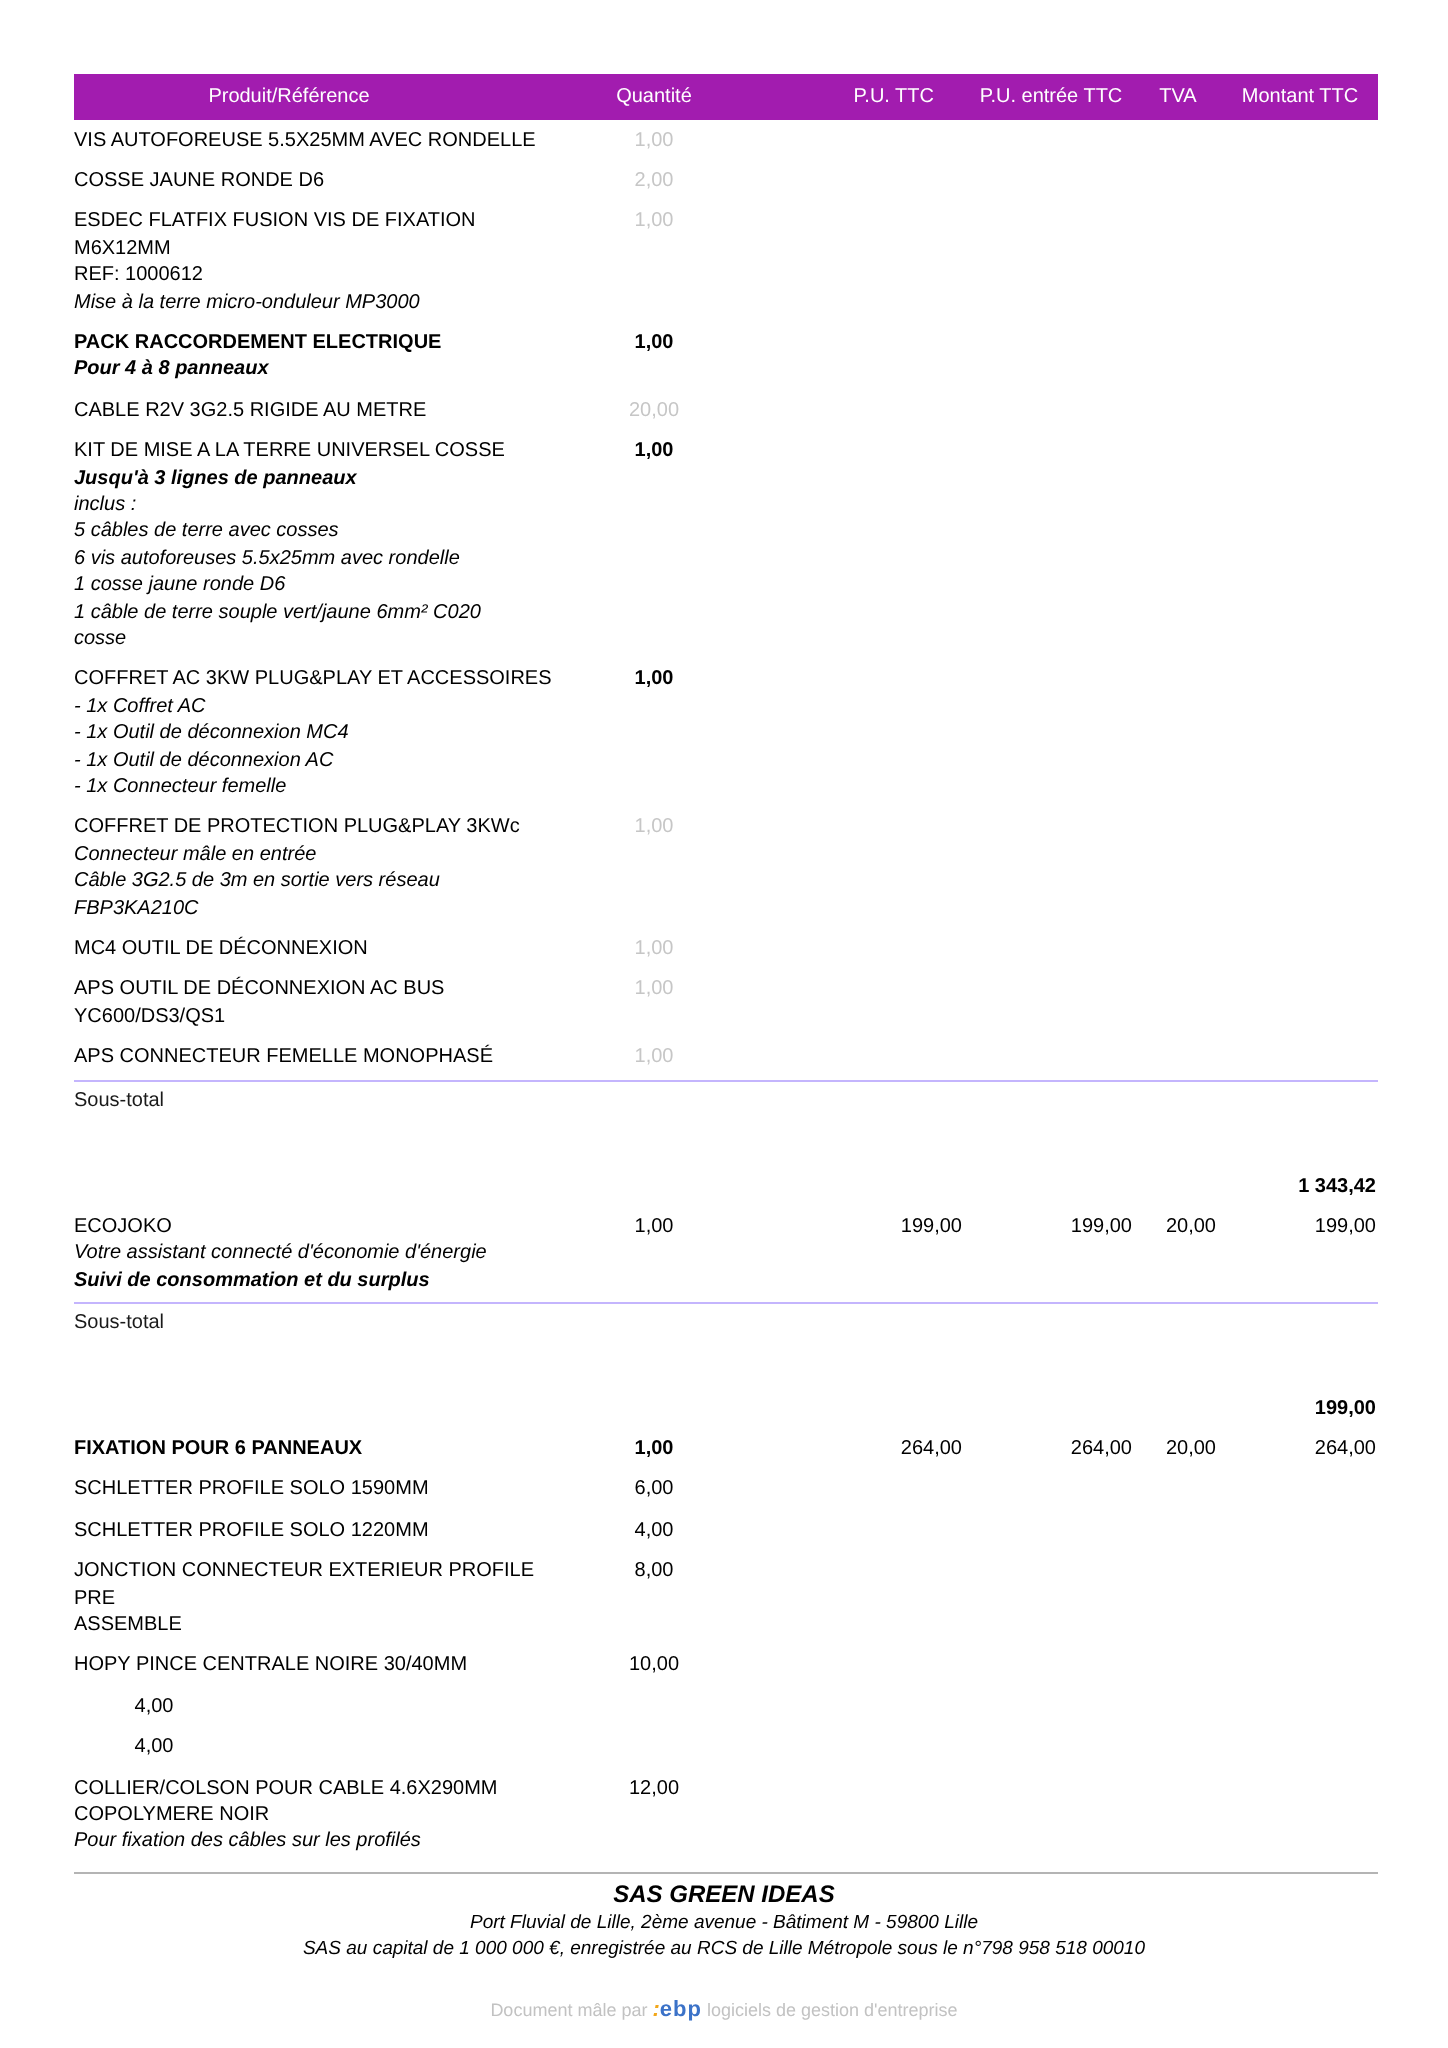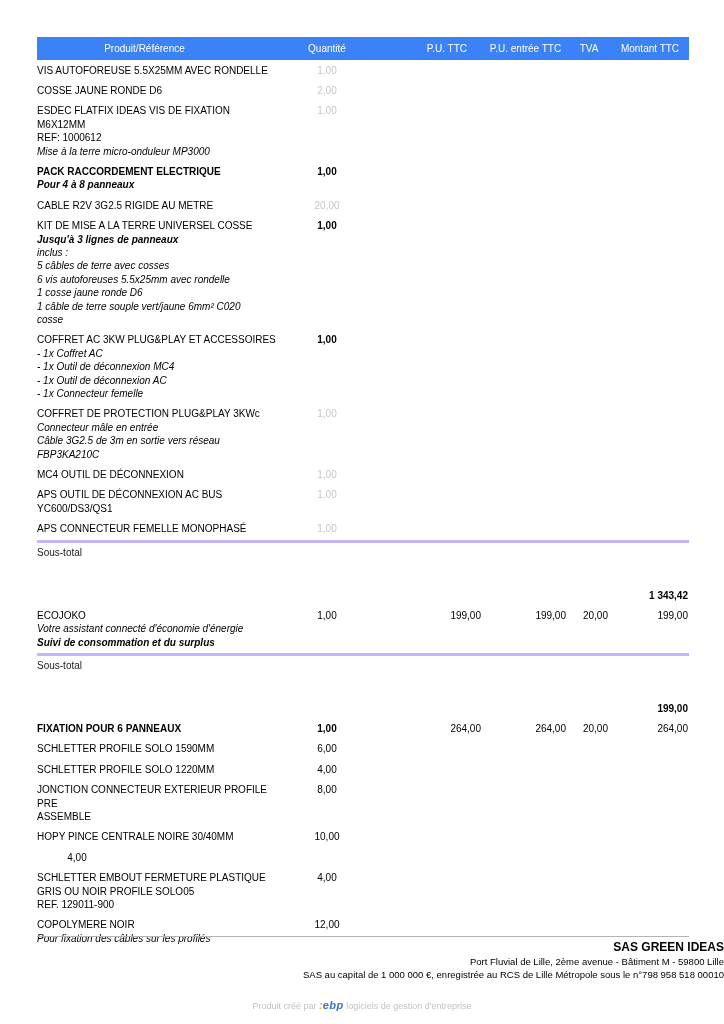--- a/index.html
+++ b/index.html
@@ -2,21 +2,21 @@
 <html><head>
 <meta charset="utf-8">
 <style>
   * { margin:0; padding:0; box-sizing:border-box; }
   html,body { background:#fff; }
   body { font-family:"Liberation Sans", sans-serif; color:#000; }
   .page { position:relative; width:724px; height:1024px; background:#ffffff; overflow:hidden; }
 
   
   .doc-table { position:absolute; left:37px; top:37px; width:652px; }
-  .thead { display:flex; background:#3b82f6; color:#ffffff; height:23px; align-items:center; font-size:10px; }
+  .thead { display:flex; background:#a21caf; color:#ffffff; height:23px; align-items:center; font-size:10px; }
   .thead > div { line-height:23px; }
 
   .c-prod { width:250px; }
   .c-qty  { width:80px;  text-align:center; }
   .c-pu   { width:118px; text-align:right; padding-right:4px; }
   .c-rem  { width:85px;  text-align:right; padding-right:4px; }
   .c-tva  { width:42px;  text-align:right; padding-right:4px; }
   .c-mnt  { width:77px;  text-align:right; padding-right:1px; }
 
   .h-prod { text-align:center; padding-right:35px; }
@@ -30,34 +30,34 @@
   .row.item { padding:3.5px 0; }
   .row .c-prod .line { line-height:13.4px; }
   .line.b  { font-weight:bold; }
   .line.i  { font-style:italic; }
   .line.bi { font-weight:bold; font-style:italic; }
 
   .row .c-qty, .row .c-pu, .row .c-rem, .row .c-tva, .row .c-mnt { line-height:13.4px; }
   .q-g { color:#c6c6c6; }
   .q-b { font-weight:bold; }
 
-  .row.subtotal { border-top:3px solid #c4b5fd; padding:3px 0; margin-top:1px; }
+  .row.subtotal { border-top:1px solid #c4b5fd; padding:3px 0; margin-top:1px; }
   .row.subtotal .c-prod { line-height:13px; color:#1a1a1a; }
   .row.subtotal .c-mnt  { line-height:13px; font-weight:bold;margin-top:43px; }
 
   
   .footer-rule { position:absolute; left:37px; width:652px; top:936px; border-top:1px solid #b4b4b4; }
-  .footer-block { position:absolute; left:0; top:940px; width:724px; text-align:right; }
+  .footer-block { position:absolute; left:0; top:940px; width:724px; text-align:center;font-style:italic; }
   .company { font-weight:bold; font-size:12px; line-height:15px; }
   .addr    { font-size:9.5px; line-height:13px; }
   .page-num { position:absolute; top:1030px; right:36px; font-size:15px; color:#1a1a1a; }
   .credit  { position:absolute; left:0; top:999px; width:724px; text-align:center;
              font-size:9px; color:#c2c2c2; }
   .credit .logo-mark { color:#f2a71b; font-weight:bold; font-style:italic; font-size:11px; }
-  .credit .logo-text { color:#3b72c8; font-weight:bold; font-style:italic; font-size:11px; letter-spacing:0.5px; }
+  .credit .logo-text { color:#3b72c8; font-weight:bold; font-size:11px; letter-spacing:0.5px; }
 </style>
 </head>
 <body>
 
 <div class="page">
 
   <div class="doc-table">
     <div class="thead">
       <div class="c-prod h-prod">Produit/Référence</div>
       <div class="c-qty h-qty">Quantité</div>
@@ -82,21 +82,21 @@
             <div class="line n">COSSE JAUNE RONDE D6</div>
           </div>
           <div class="c-qty q-g">2,00</div>
           <div class="c-pu"></div>
           <div class="c-rem"></div>
           <div class="c-tva"></div>
           <div class="c-mnt"></div>
         </div>
         <div class="row item">
           <div class="c-prod">
-            <div class="line n">ESDEC FLATFIX IDEAS VIS DE FIXATION</div>
+            <div class="line n">ESDEC FLATFIX FUSION VIS DE FIXATION</div>
             <div class="line n">M6X12MM</div>
             <div class="line n">REF: 1000612</div>
             <div class="line i">Mise à la terre micro-onduleur MP3000</div>
           </div>
           <div class="c-qty q-g">1,00</div>
           <div class="c-pu"></div>
           <div class="c-rem"></div>
           <div class="c-tva"></div>
           <div class="c-mnt"></div>
         </div>
@@ -276,33 +276,29 @@
           <div class="c-mnt"></div>
         </div>
         <div class="row item">
           <div class="c-qty q-n">4,00</div>
           <div class="c-pu"></div>
           <div class="c-rem"></div>
           <div class="c-tva"></div>
           <div class="c-mnt"></div>
         </div>
         <div class="row item">
-          <div class="c-prod">
-            <div class="line n">SCHLETTER EMBOUT FERMETURE PLASTIQUE</div>
-            <div class="line n">GRIS OU NOIR PROFILE SOLO05</div>
-            <div class="line n">REF. 129011-900</div>
-          </div>
           <div class="c-qty q-n">4,00</div>
           <div class="c-pu"></div>
           <div class="c-rem"></div>
           <div class="c-tva"></div>
           <div class="c-mnt"></div>
         </div>
         <div class="row item">
           <div class="c-prod">
+            <div class="line n">COLLIER/COLSON POUR CABLE 4.6X290MM</div>
             <div class="line n">COPOLYMERE NOIR</div>
             <div class="line i">Pour fixation des câbles sur les profilés</div>
           </div>
           <div class="c-qty q-n">12,00</div>
           <div class="c-pu"></div>
           <div class="c-rem"></div>
           <div class="c-tva"></div>
           <div class="c-mnt"></div>
         </div>
       </div>
@@ -312,18 +308,18 @@
 
   <div class="footer-block">
     <div class="company">SAS GREEN IDEAS</div>
     <div class="addr">Port Fluvial de Lille, 2ème avenue - Bâtiment M - 59800 Lille</div>
     <div class="addr">SAS au capital de 1 000 000 €, enregistrée au RCS de Lille Métropole sous le n°798 958 518 00010</div>
   </div>
 
   <div class="page-num">2 sur 3</div>
 
   <div class="credit">
-    <span>Produit créé par</span>
+    <span>Document mâle par</span>
     <span><span class="logo-mark">:</span><span class="logo-text">ebp</span></span>
     <span>logiciels de gestion d'entreprise</span>
   </div>
 
 </div>
 
 </body></html>

